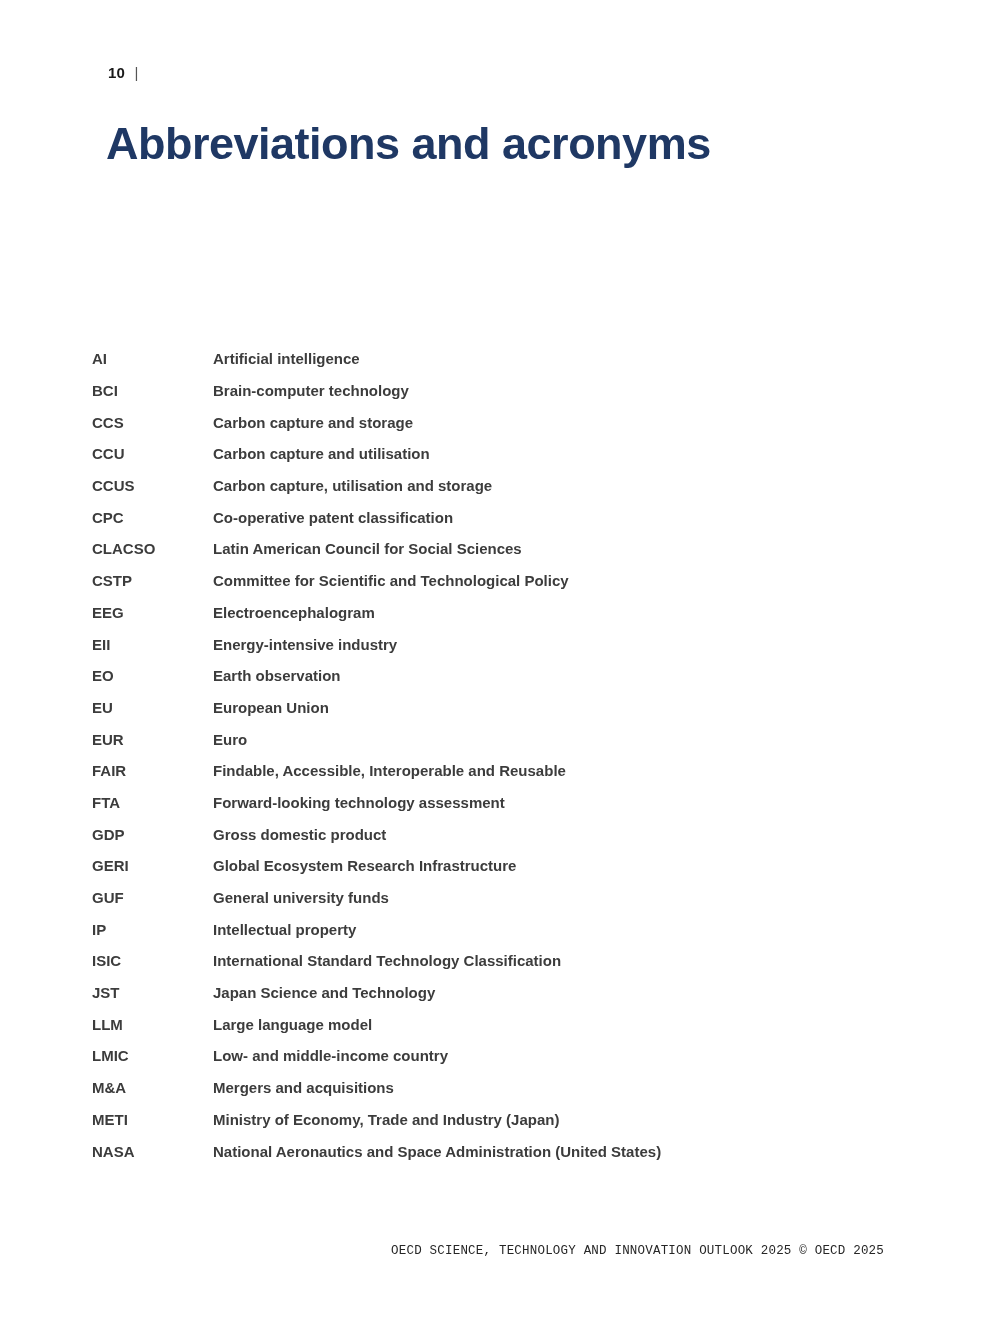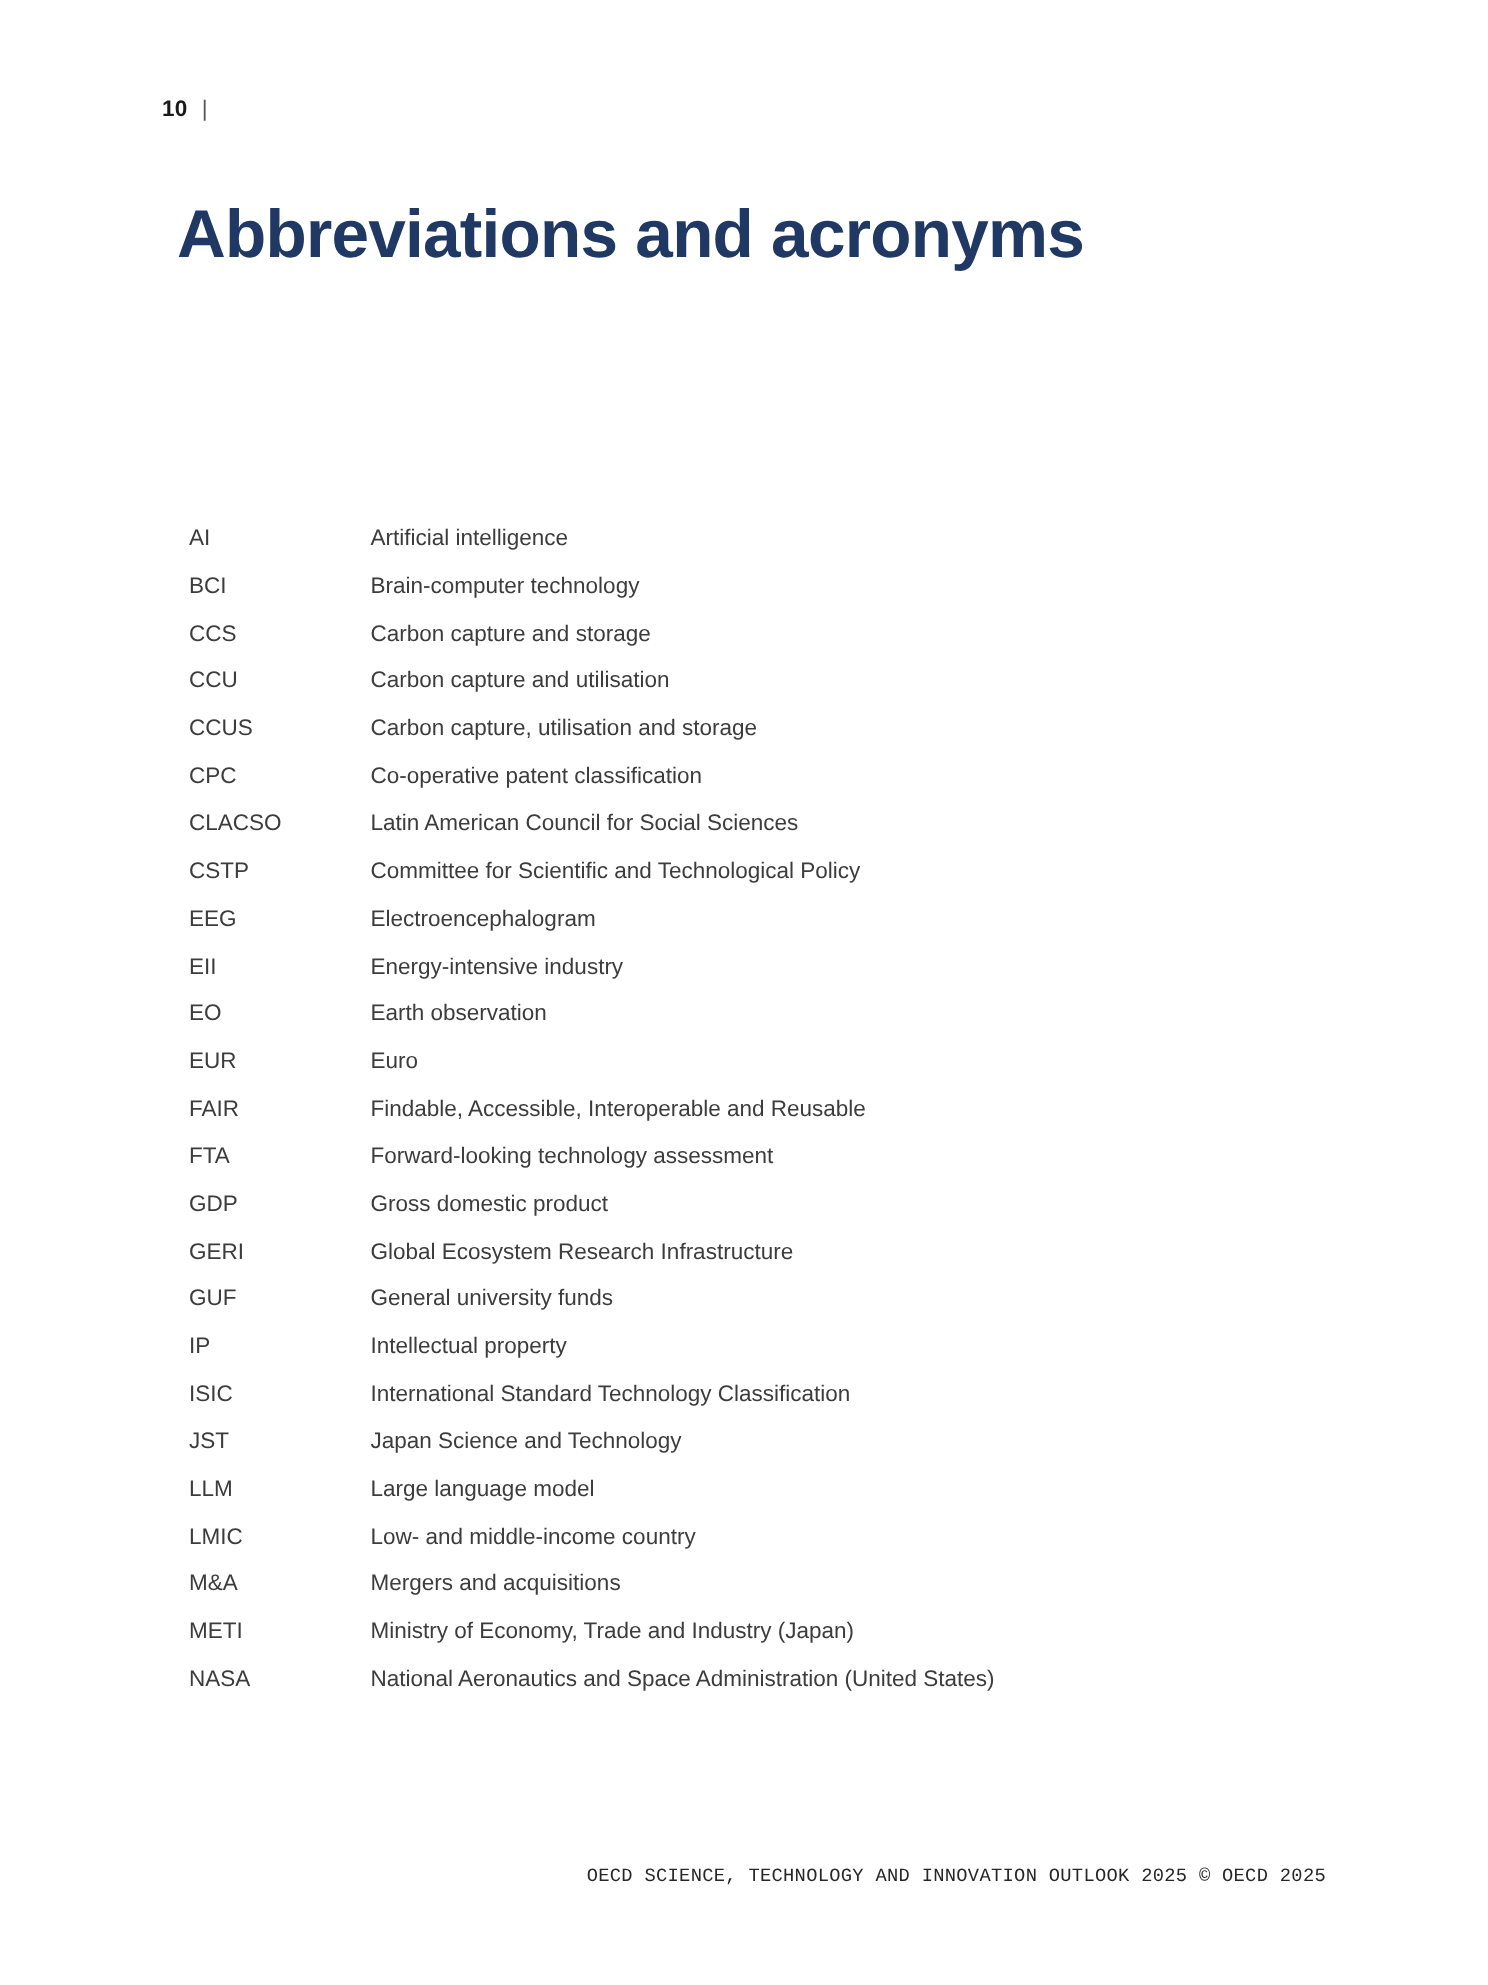--- a/index.html
+++ b/index.html
@@ -25,33 +25,34 @@
     font-size: 15px;
     color: #1a1a1a;
     letter-spacing: 0.2px;
   }
   .page-number { font-weight: 700; }
   .page-sep { font-weight: 400; color: #555; margin-left: 5px; }
   .doc-title {
     position: absolute;
     top: 118px;
     left: 106px;
-    margin: 12px;
+    margin: 0;
     font-size: 45px;
     line-height: 1.15;
     font-weight: 700;
     color: #1f3864;
     letter-spacing: -0.5px;
     white-space: nowrap;
   }
   .abbr-list {
     position: absolute;
     top: 343px;
-    left: 126px;
+    left: 92px;
     width: 784px;
+    font-weight: bold;
   }
   .abbr-row {
     display: flex;
     align-items: center;
     height: 31.7px;
     font-size: 15px;
     color: #3c3c3c;
   }
   .abbr-key {
     width: 121px;
@@ -134,20 +135,24 @@
   <div class="abbr-row">
     <span class="abbr-key">EII</span>
     <span class="abbr-def">Energy-intensive industry</span>
   </div>
 
   <div class="abbr-row">
     <span class="abbr-key">EO</span>
     <span class="abbr-def">Earth observation</span>
   </div>
 
+  <div class="abbr-row">
+    <span class="abbr-key">EU</span>
+    <span class="abbr-def">European Union</span>
+  </div>
 
   <div class="abbr-row">
     <span class="abbr-key">EUR</span>
     <span class="abbr-def">Euro</span>
   </div>
 
   <div class="abbr-row">
     <span class="abbr-key">FAIR</span>
     <span class="abbr-def">Findable, Accessible, Interoperable and Reusable</span>
   </div>

